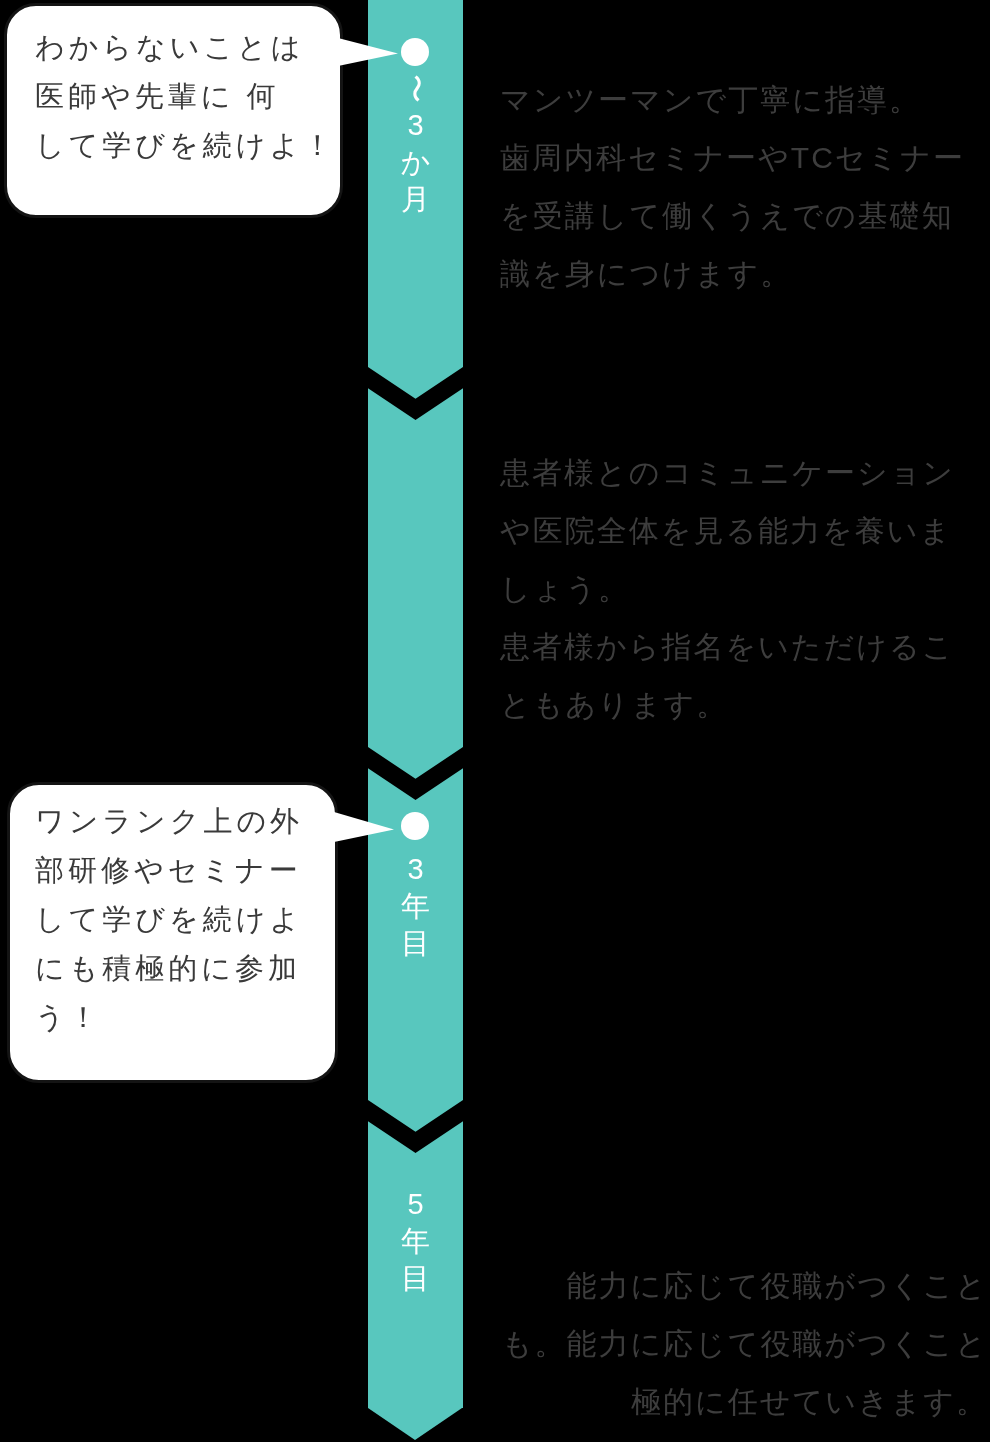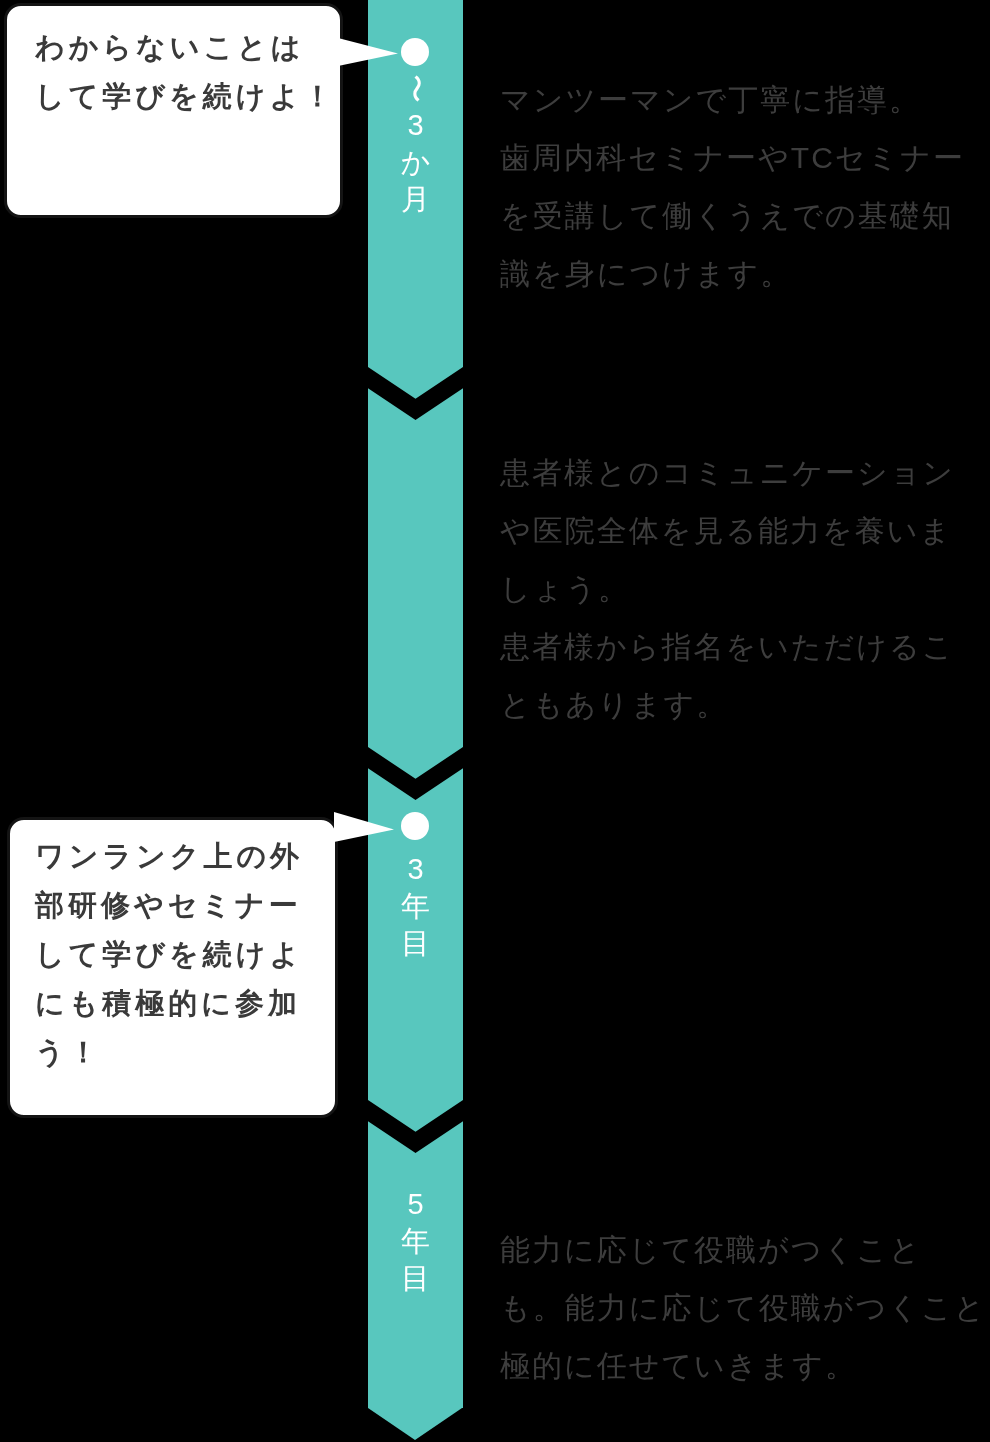--- a/index.html
+++ b/index.html
@@ -62,30 +62,29 @@
   .vlabel .rot-char { transform: rotate(90deg); }
   .vl1 { top: 70px; }
   .vl2 { top: 851px; }
   .vl3 { top: 1186px; }
 
   
   .bubble {
     position: absolute;
     background: #fff;
     border: 3px solid #141414;
-    border-radius: 17px;
+    border-radius: 32px;
     box-sizing: border-box;
     color: #3a3a3a;
     font-size: 29px;
     line-height: 49px;
     letter-spacing: 4px;
-    font-weight: bold;
   }
   .bub1 { left: 4px; top: 3px; width: 339px; height: 215px; padding: 17px 0 0 28px; }
-  .bub2 { left: 7px; top: 782px; width: 331px; height: 301px; padding: 12px 0 0 25px; margin-top: 35px; }
+  .bub2 { left: 7px; top: 782px; width: 331px; height: 301px; padding: 12px 0 0 25px; }
   .tail {
     position: absolute;
     background: #fff;
   }
   .tail1 { left: 338px; top: 38px; width: 60px; height: 28px;
            clip-path: polygon(0 0, 100% 55%, 0 100%); }
   .tail2 { left: 334px; top: 812px; width: 60px; height: 30px;
            clip-path: polygon(0 0, 100% 58%, 0 100%); }
 
   
@@ -94,21 +93,21 @@
     left: 500px;
     width: 488px;
     color: #3d3d3d;
     font-size: 30px;
     line-height: 58px;
     letter-spacing: 2px;
   }
   .d1 { top: 71px; }
   .d2 { top: 444px; }
   .d3 { top: 864px; }
-  .d4 { top: 1221px; }
+  .d4 { top: 1257px; text-align: right; }
 </style>
 </head>
 <body>
 
 <div class="canvas">
 
   <div class="band"></div>
   <div class="band-tip"></div>
   <div class="chevron chev1"></div>
   <div class="chevron chev2"></div>
@@ -129,20 +128,21 @@
       <div>目</div>
     </div>
   <div class="vlabel vl3">
       <div>5</div>
       <div>年</div>
       <div>目</div>
     </div>
 
   <div class="bubble bub1">
     <div>わからないことは</div>
+    <div>医師や先輩に 何</div>
     <div>して学びを続けよ！</div>
   </div>
   <div class="tail tail1"></div>
 
   <div class="bubble bub2">
     <div>ワンランク上の外</div>
     <div>部研修やセミナー</div>
     <div>して学びを続けよ</div>
     <div>にも積極的に参加</div>
     <div>う！</div>

